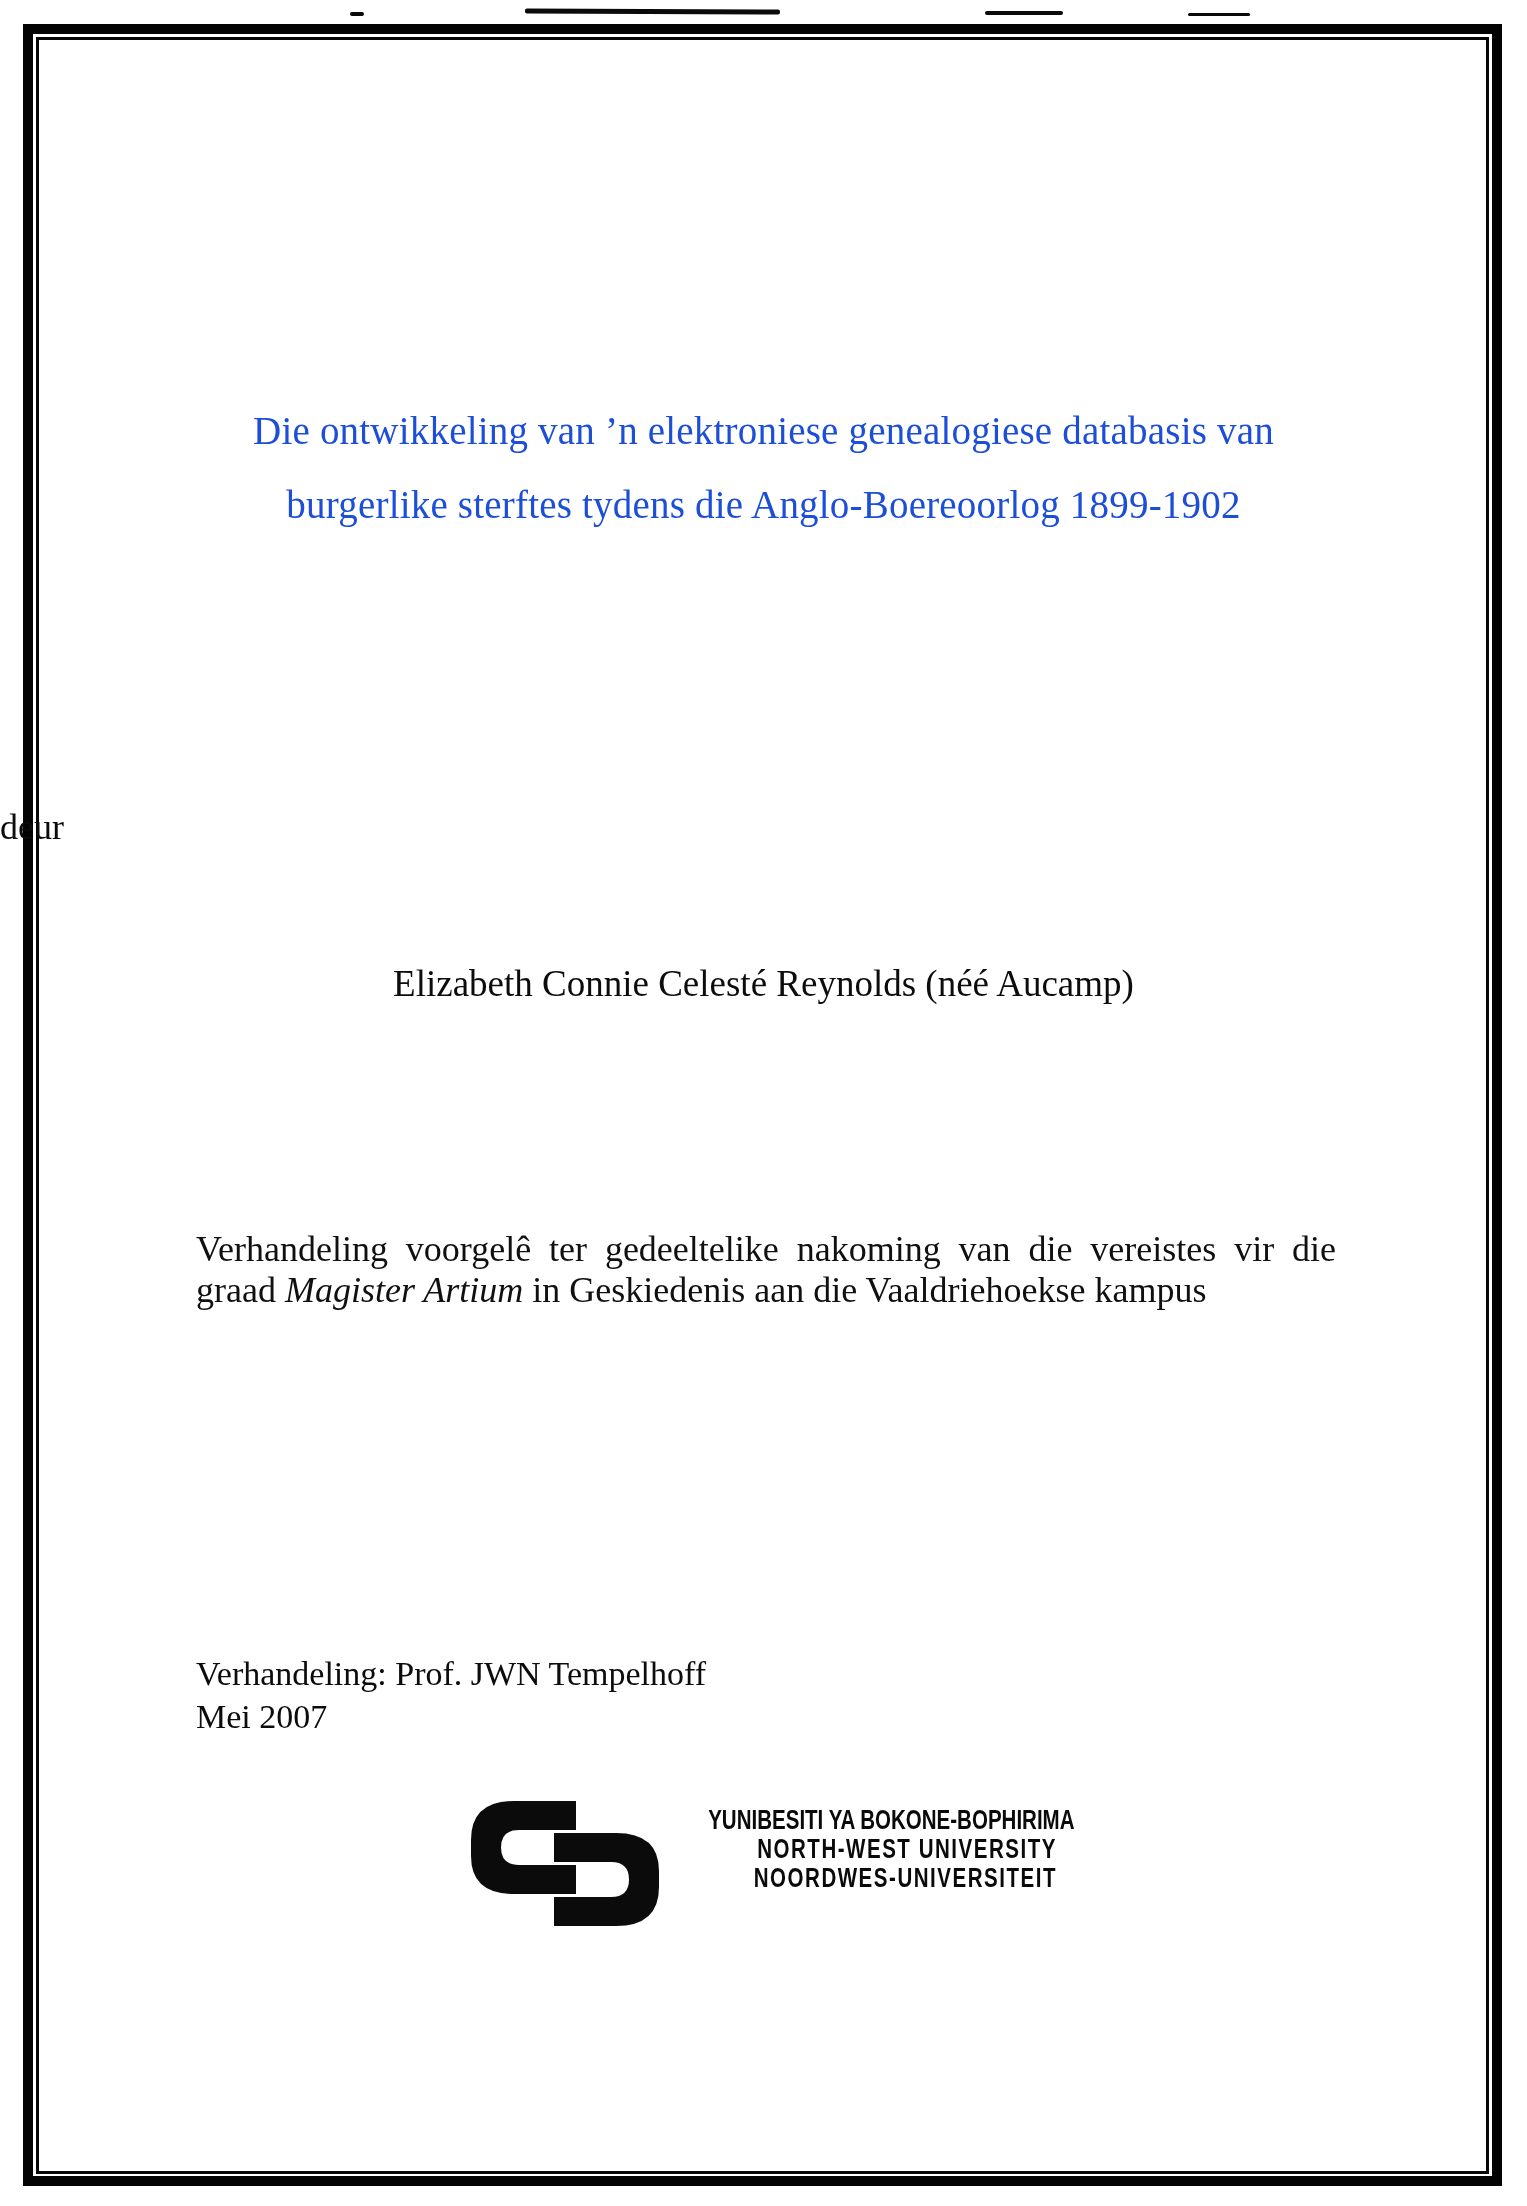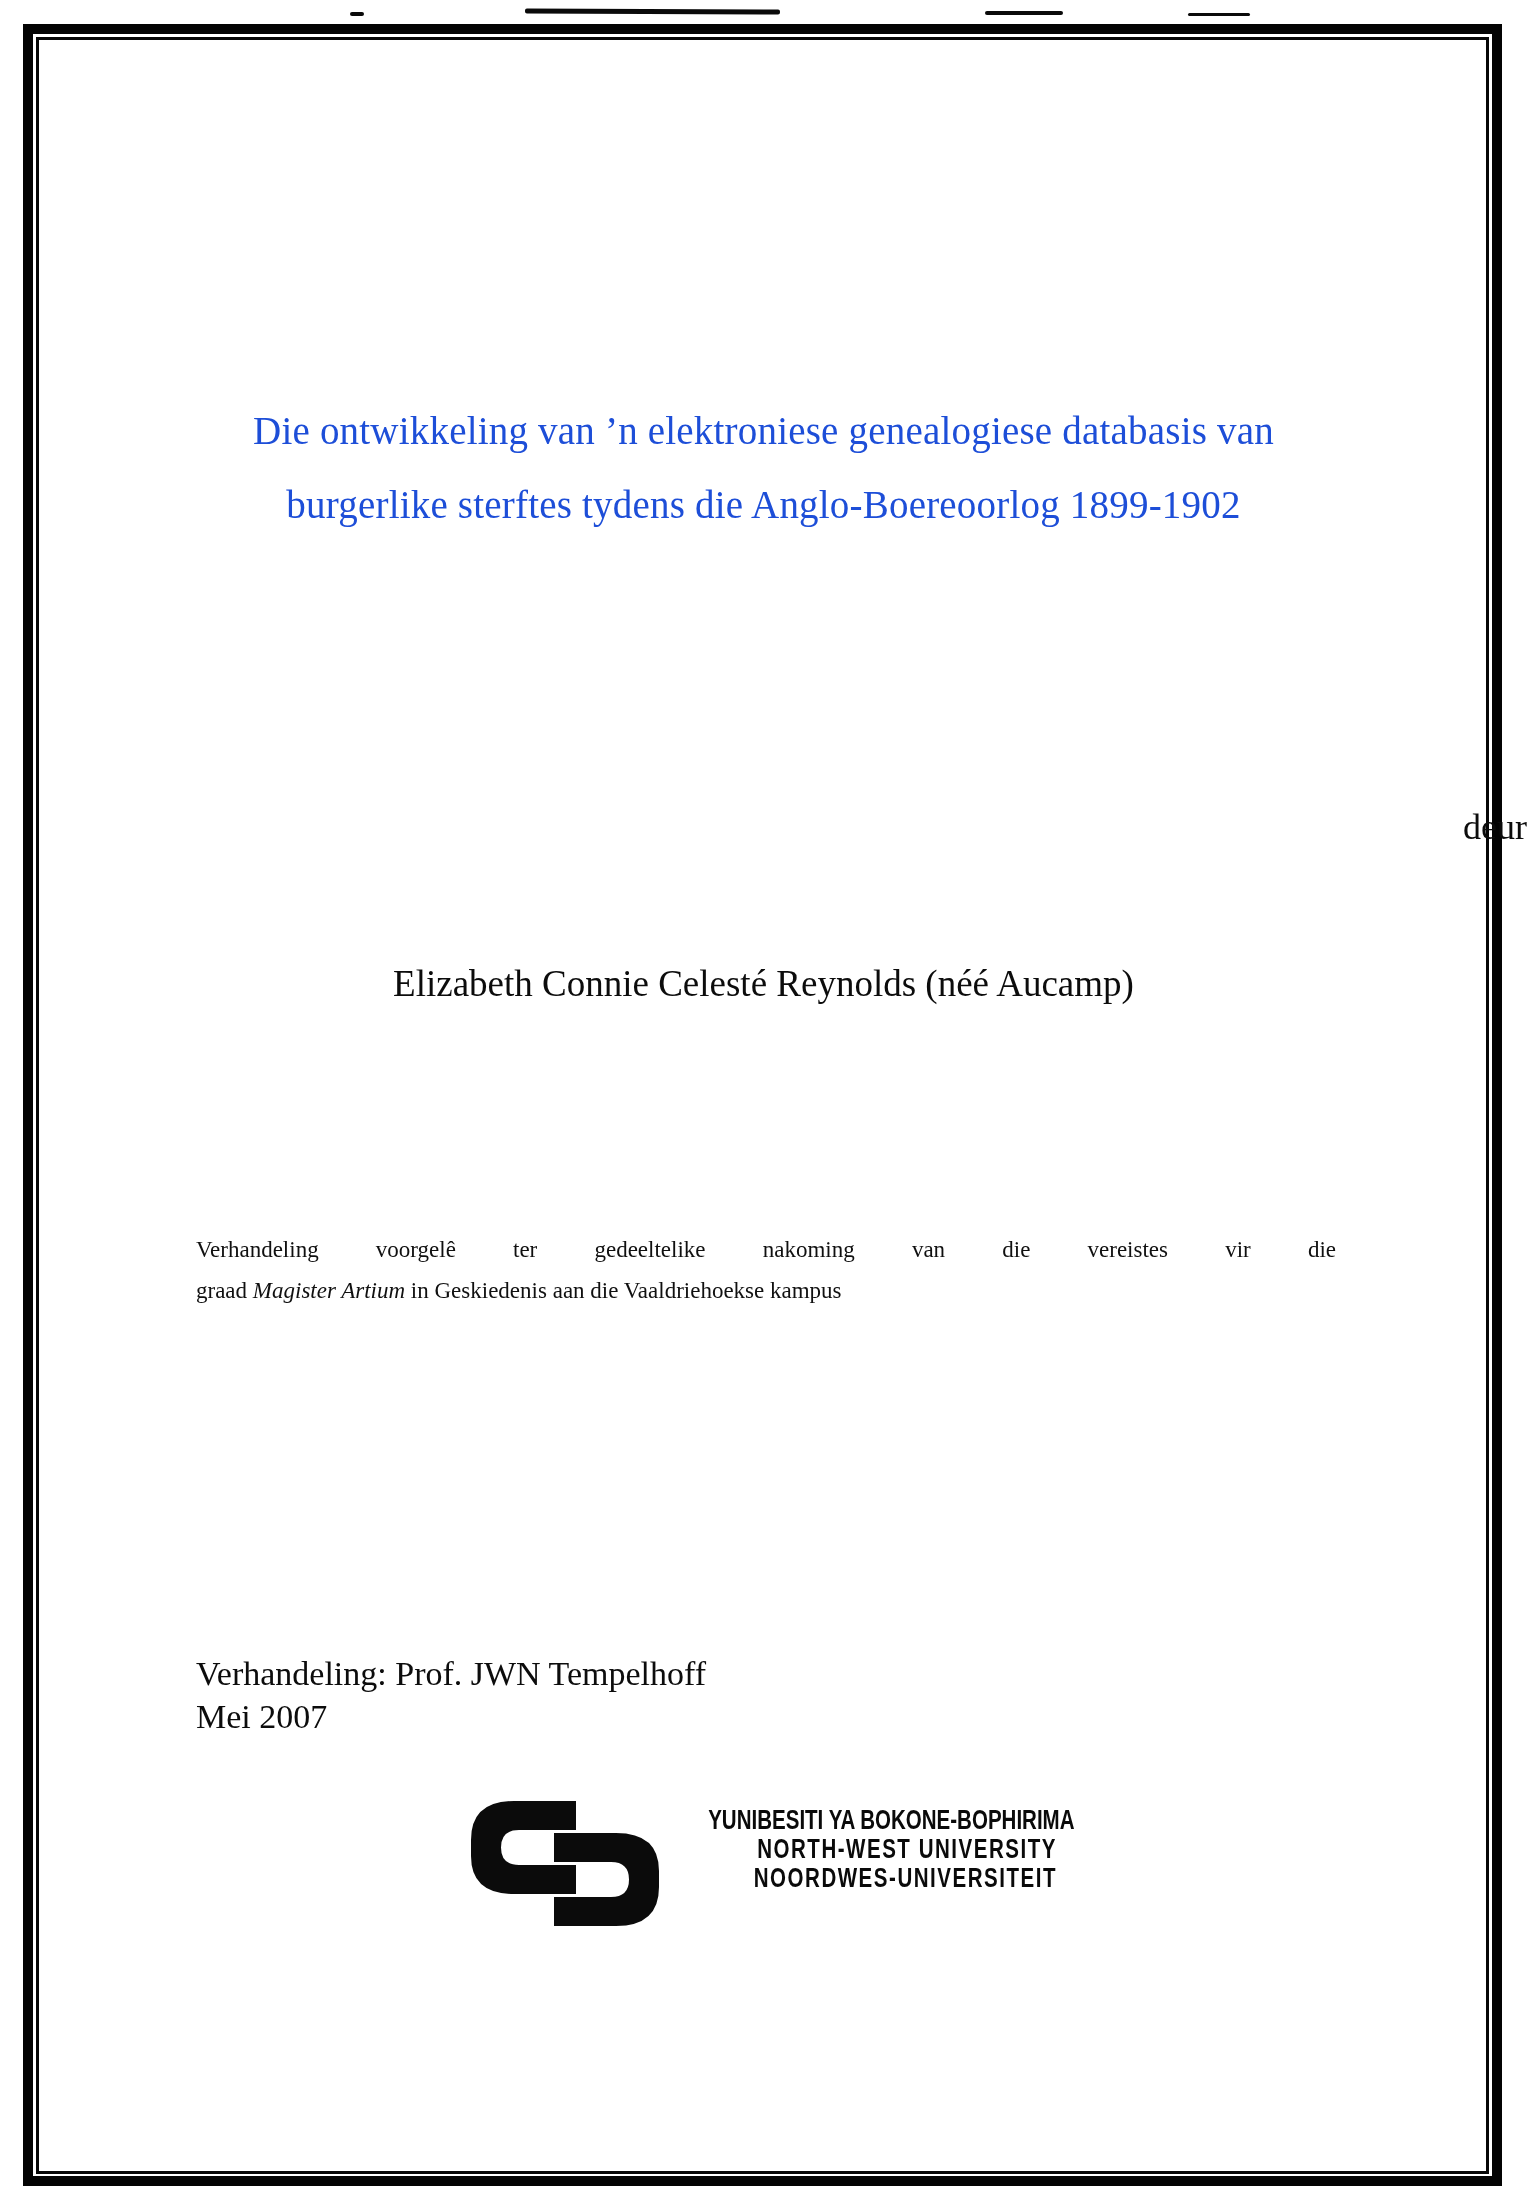--- a/index.html
+++ b/index.html
@@ -27,29 +27,29 @@
   .art3 { left:1188px; top:13px; width:62px; height:3px; }
   .art4 { left:350px; top:12px; width:14px;  height:4px; }
 
   .title {
     position:absolute; left:95px; right:95px; top:394px;
     font-size:39px; line-height:74px; text-align:center;
     letter-spacing:.2px; color:#1d4ed8;
   }
   .byline {
     position:absolute; left:0; right:0; top:806px;
-    font-size:36px; text-align:right;
+    font-size:36px; text-align:left;
   }
   .author {
     position:absolute; left:0; right:0; top:962px;
     font-size:37px; text-align:center;
   }
   .statement {
     position:absolute; left:196px; width:1140px; top:1229px;
-    font-size:23px; line-height:41px; color:#101010;
+    font-size:36px; line-height:41px; color:#101010;
   }
   .statement .just { text-align:justify; text-align-last:justify; }
   .italic { font-style:italic; }
   .supervisor {
     position:absolute; left:196px; top:1652px;
     font-size:34px; line-height:43px;
   }
   
   .logo-mark { position:absolute; left:470px; top:1800px; width:190px; height:127px; }
   .logo-mark svg { display:block; width:100%; height:100%; }

